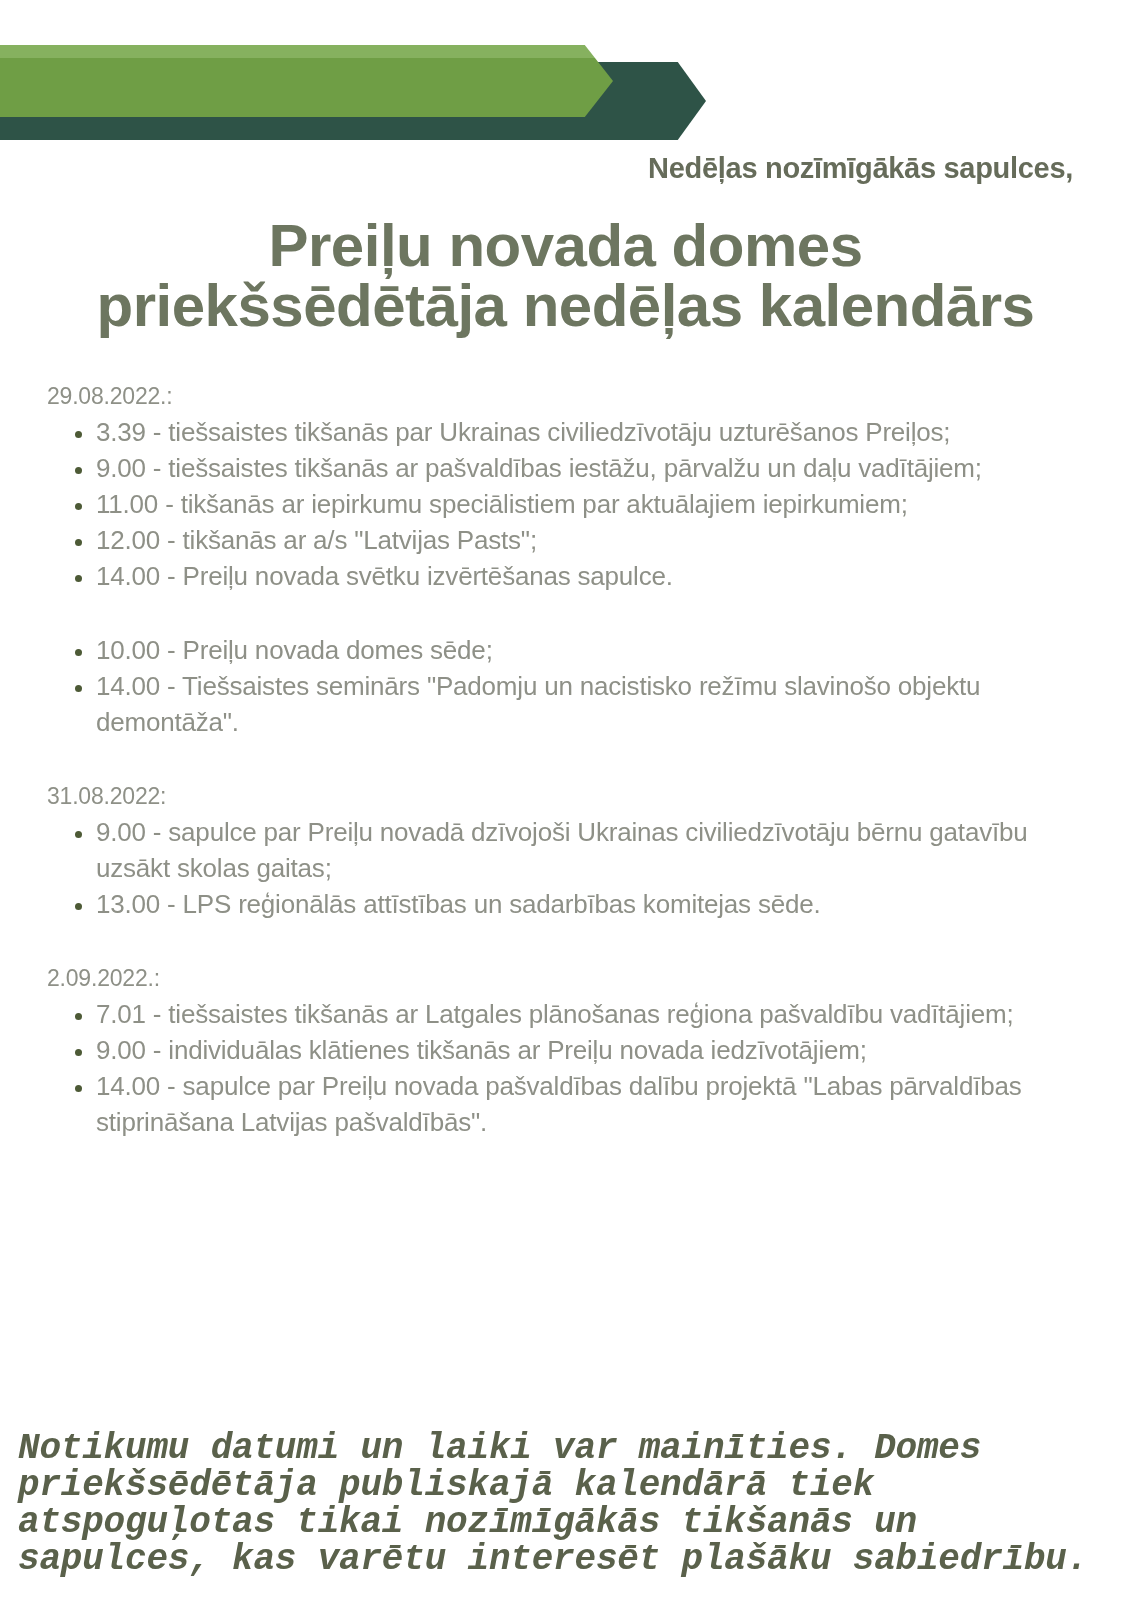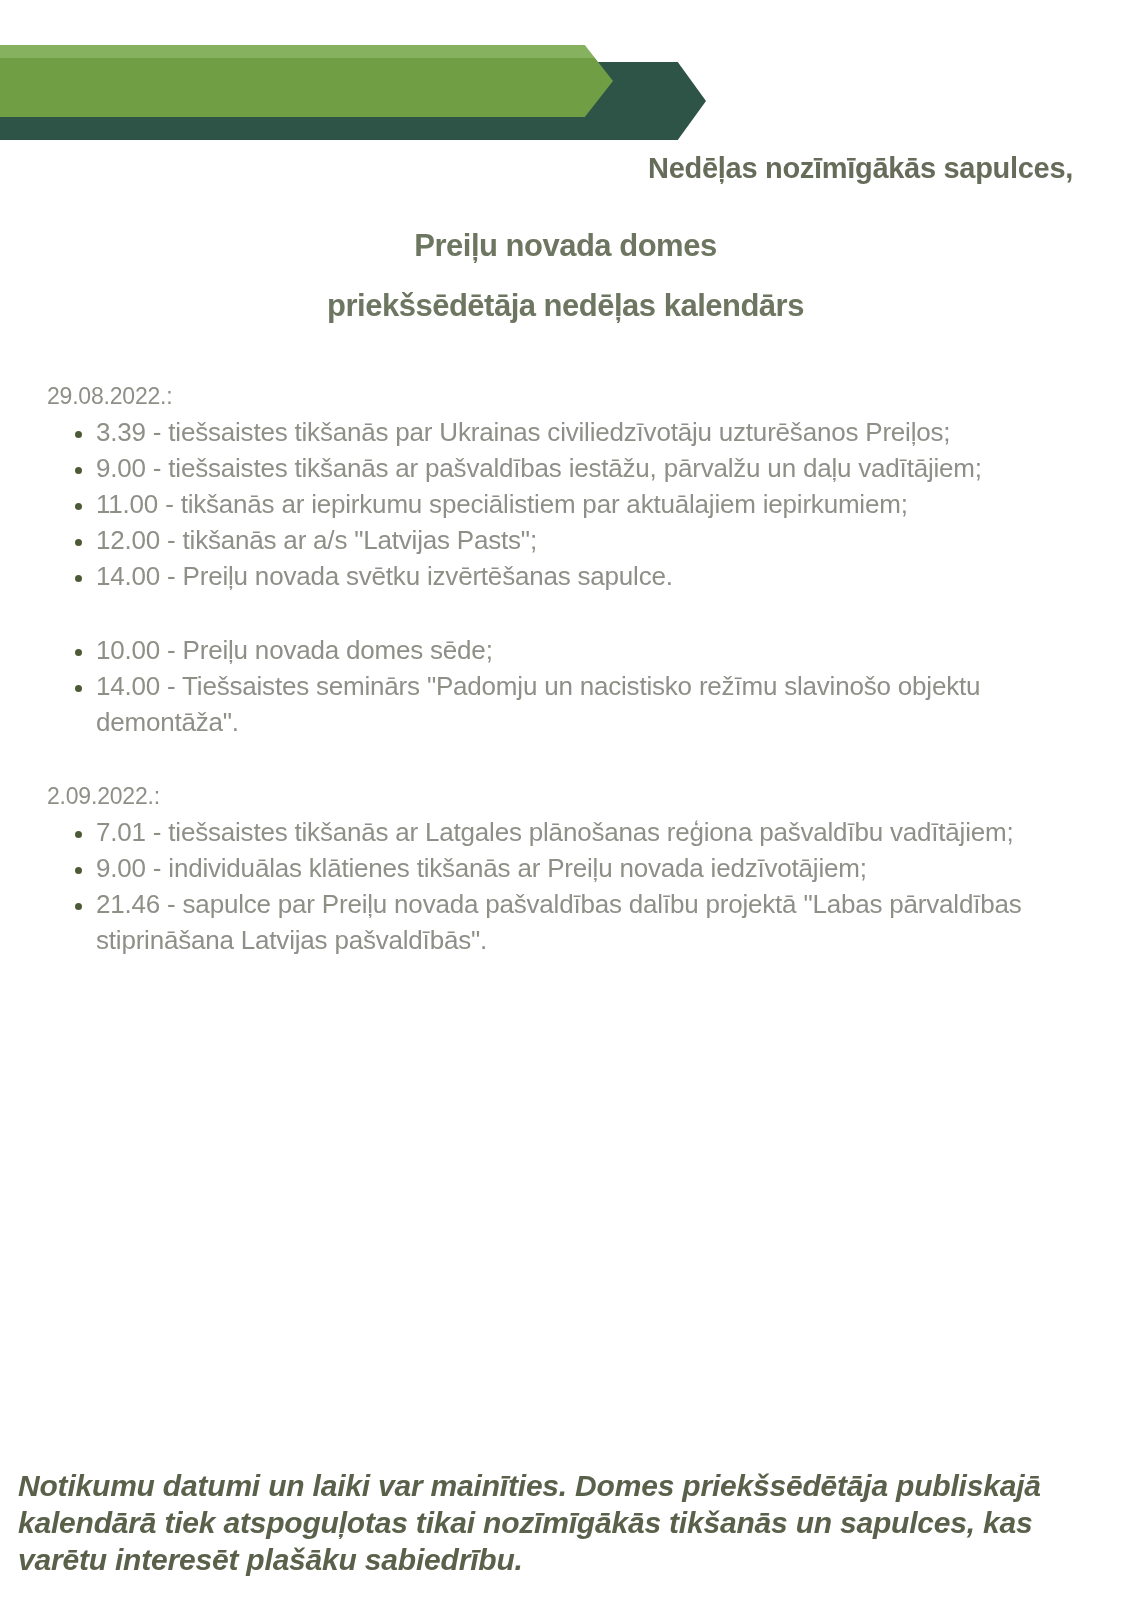--- a/index.html
+++ b/index.html
@@ -37,21 +37,21 @@
     text-align:right;
     font-size:29px;
     font-weight:bold;
     line-height:36px;
     color:var(--header-text);
     letter-spacing:-0.3px;
   }
   .page-title{
     margin-top:30px;
     text-align:center;
-    font-size:31px;
+    font-size:60px;
     font-weight:bold;
     line-height:60px;
     color:var(--title-text);
     letter-spacing:-0.5px;
   }
   .content{
     margin-top:42px;
     padding-left:47px;
     padding-right:36px;
     font-size:26px;
@@ -71,26 +71,27 @@
     padding-left:49px;
     list-style-position:outside;
   }
   .day li{padding-left:0;}
   .day li::marker{color:var(--bullet);font-size:24px;}
   .footer-note{
     position:absolute;
     left:18px;
     bottom:22px;
     width:1085px;
-    font-size:30px;
+    font-size:36px;
     font-weight:bold;
     font-style:italic;
     line-height:37px;
     color:var(--footer-text);
     letter-spacing:-0.2px;
+    font-family:Liberation Mono, monospace;
   }
 </style>
 </head>
 <body>
 
 <div class="banner">
   <div class="arrow-dark"></div>
   <div class="arrow-light"></div>
 </div>
 
@@ -115,25 +116,32 @@
       </ul>
   </section>
 
   <section class="day">
     <ul class="events">
         <li>10.00 - Preiļu novada domes sēde;</li>
         <li>14.00 - Tiešsaistes seminārs "Padomju un nacistisko režīmu slavinošo objektu demontāža".</li>
       </ul>
   </section>
 
+  <section class="day">
+    <h2 class="date">31.08.2022:</h2>
+    <ul class="events">
+        <li>9.00 - sapulce par Preiļu novadā dzīvojoši Ukrainas civiliedzīvotāju bērnu gatavību uzsākt skolas gaitas;</li>
+        <li>13.00 - LPS reģionālās attīstības un sadarbības komitejas sēde.</li>
+      </ul>
+  </section>
 
 
   <section class="day">
     <h2 class="date">2.09.2022.:</h2>
     <ul class="events">
         <li>7.01 - tiešsaistes tikšanās ar Latgales plānošanas reģiona pašvaldību vadītājiem;</li>
         <li>9.00 - individuālas klātienes tikšanās ar Preiļu novada iedzīvotājiem;</li>
-        <li>21.46 - sapulce par Preiļu novada pašvaldības dalību projektā "Labas pārvaldības stiprināšana Latvijas pašvaldībās".</li>
+        <li>14.00 - sapulce par Preiļu novada pašvaldības dalību projektā "Labas pārvaldības stiprināšana Latvijas pašvaldībās".</li>
       </ul>
   </section>
 </div>
 
 <p class="footer-note">Notikumu datumi un laiki var mainīties. Domes priekšsēdētāja publiskajā kalendārā tiek atspoguļotas tikai nozīmīgākās tikšanās un sapulces, kas varētu interesēt plašāku sabiedrību.</p>
 
 </body></html>

